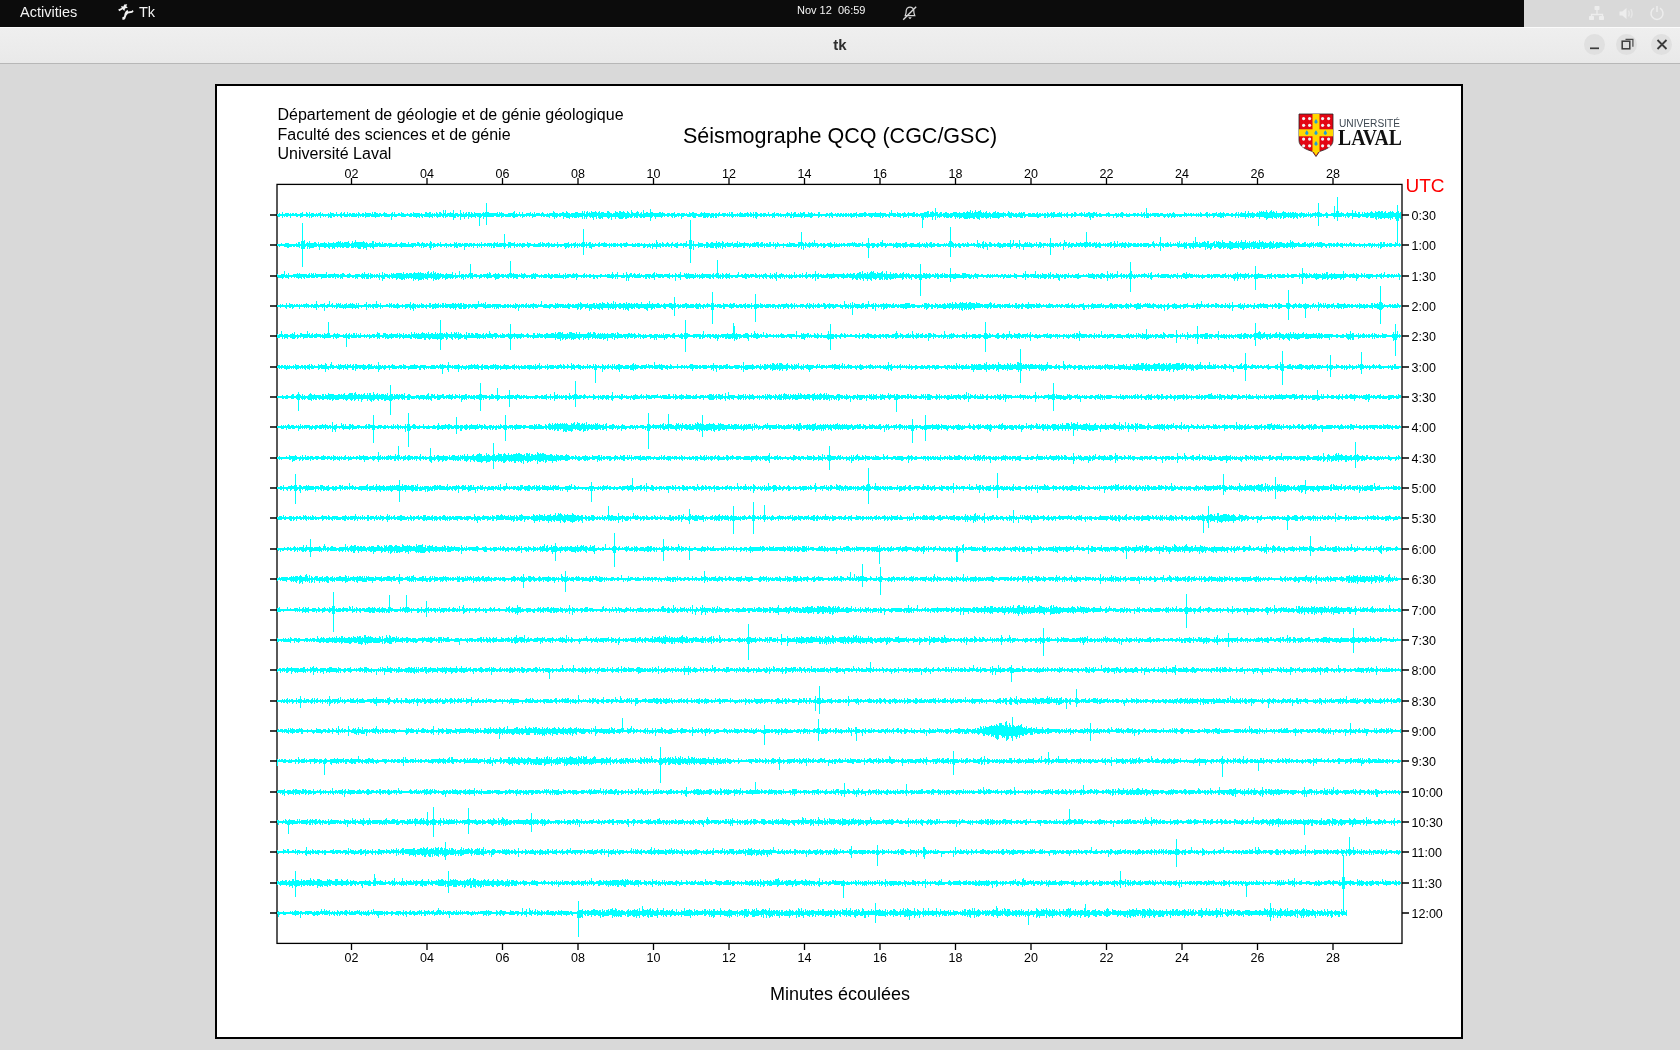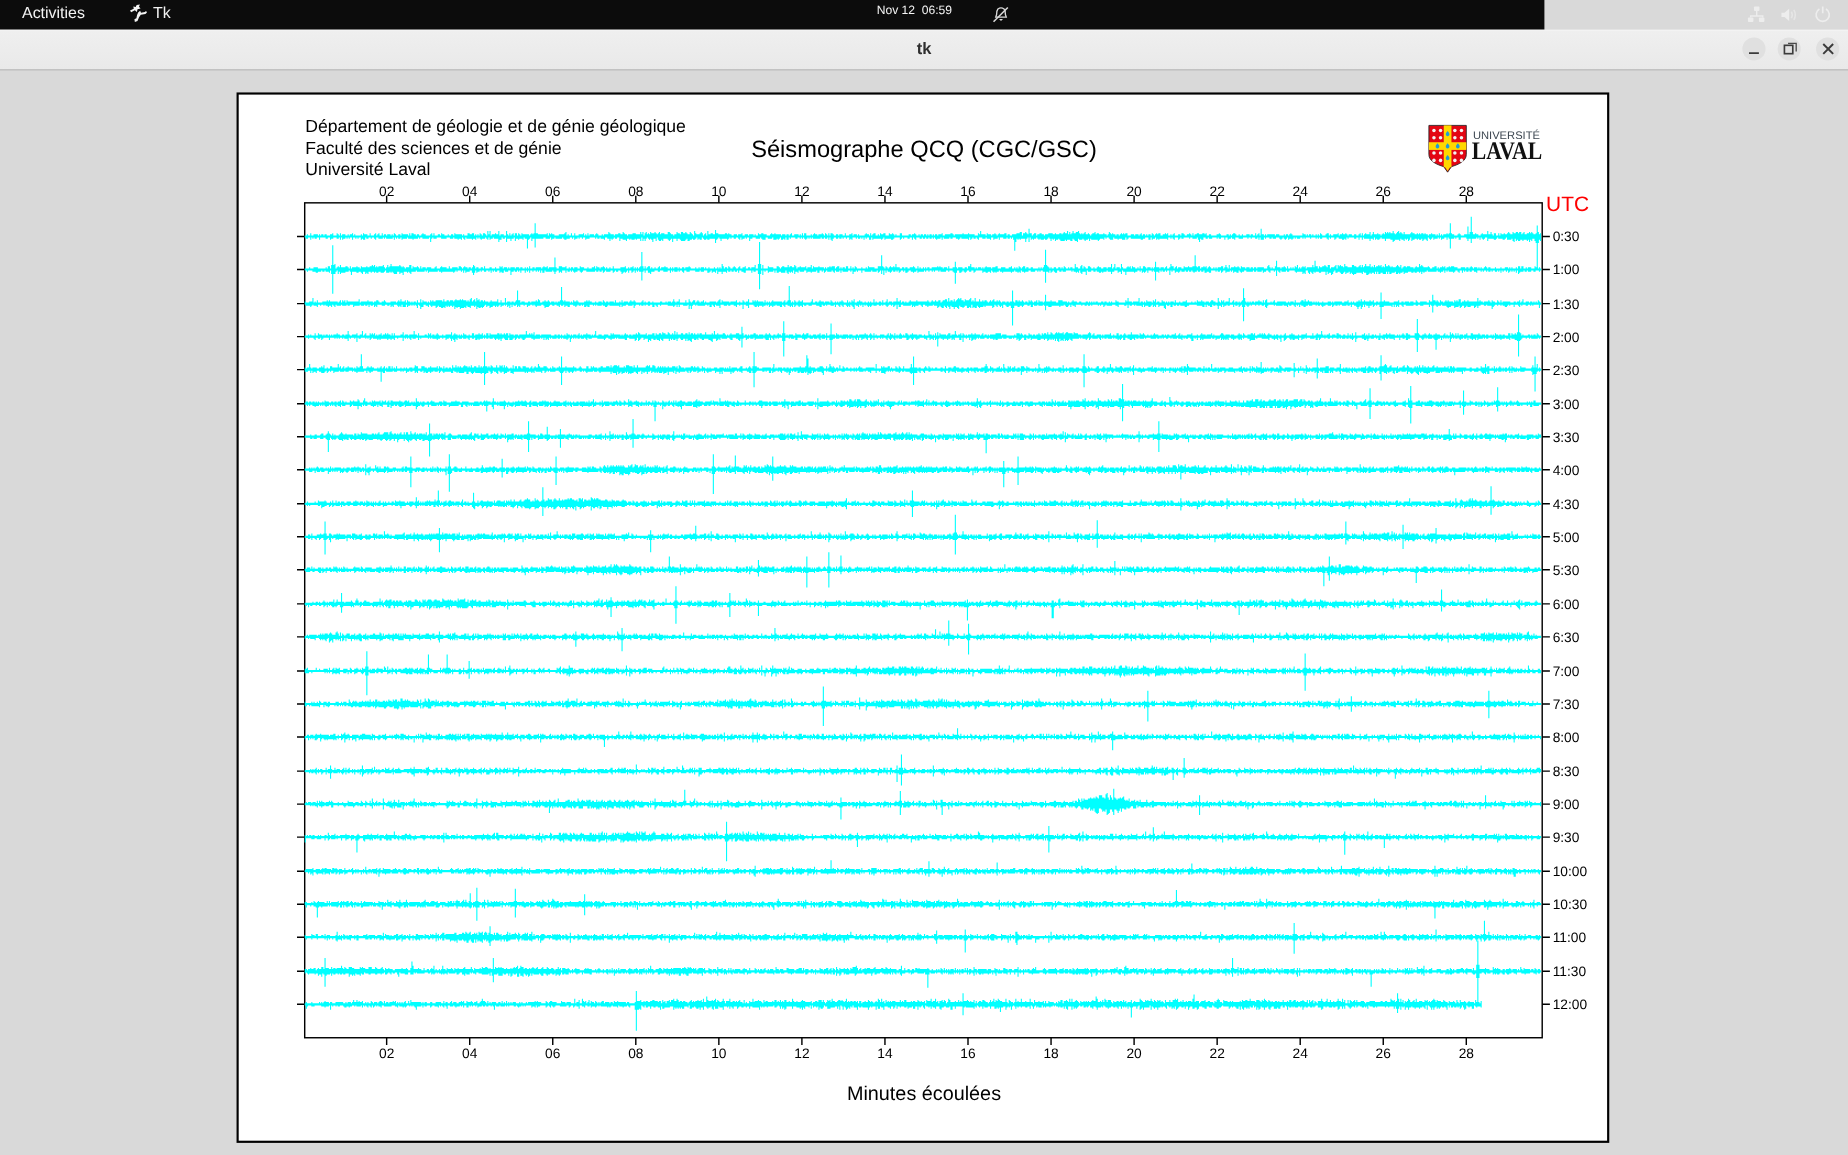--- a/index.html
+++ b/index.html
@@ -1,16 +1,16 @@
 <!DOCTYPE html>
 <html><head><meta charset="utf-8">
 <style>
 html,body{margin:0;padding:0;width:1680px;height:1050px;overflow:hidden;
 background:#d9d9d9;font-family:"Liberation Sans",sans-serif;}
-#topbar{position:absolute;left:0;top:0;width:1404px;height:27px;background:#0c0c0c;color:#f2f2f2;}
+#topbar{position:absolute;left:0;top:0;width:1512px;height:27px;background:#0c0c0c;color:#f2f2f2;padding-left:12px;}
 #topbar .act{position:absolute;left:20px;top:4px;font-size:14.5px;}
 #topbar .tkapp{position:absolute;left:139px;top:4px;font-size:14.5px;}
 #topbar .clock{position:absolute;left:797px;top:4px;font-size:11px;color:#f5f5f5;}
 #hl{position:absolute;left:0;top:27px;width:1680px;height:1px;background:#fbfbfb;}
 #titlebar{position:absolute;left:0;top:28px;width:1680px;height:35px;
 background:linear-gradient(#efefef,#e9e9e9);border-bottom:1px solid #b7b7b7;}
 #titlebar .t{position:absolute;left:0;top:8px;width:1680px;text-align:center;
 font-size:15px;font-weight:bold;color:#2e2e2e;}
 .wbtn{position:absolute;top:34px;width:21px;height:21px;border-radius:50%;background:#e0e0e0;}
 #panel{position:absolute;left:215px;top:84px;width:1244px;height:951px;

